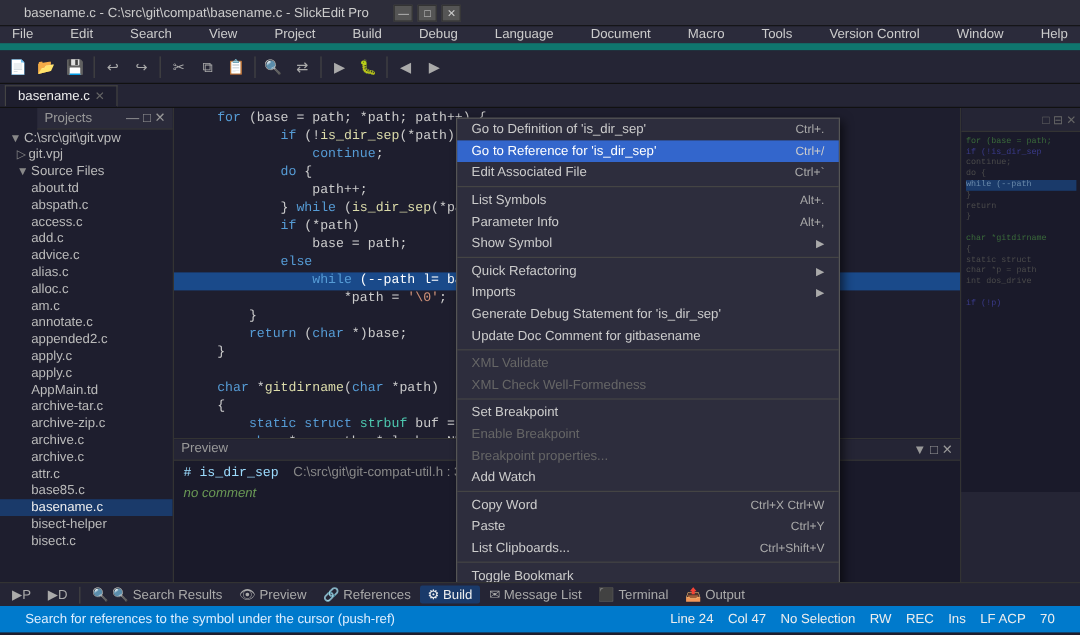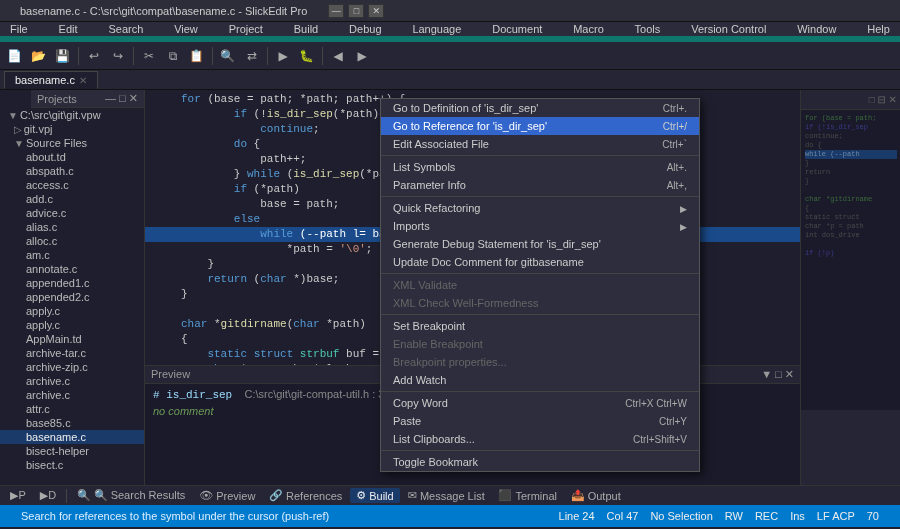--- a/index.html
+++ b/index.html
@@ -448,24 +448,20 @@
       <div class="tree-item indent2">
           <span></span>
           <span>am.c</span>
         </div>
       <div class="tree-item indent2">
           <span></span>
           <span>annotate.c</span>
         </div>
       <div class="tree-item indent2">
           <span></span>
-          <span>appended1.c</span>
-        </div>
-      <div class="tree-item indent2">
-          <span></span>
           <span>appended2.c</span>
         </div>
       <div class="tree-item indent2">
           <span></span>
           <span>apply.c</span>
         </div>
       <div class="tree-item indent2">
           <span></span>
           <span>apply.c</span>
         </div>
@@ -624,20 +620,24 @@
         <span class="shortcut">Ctrl+`</span>
       </div>
       <div class="ctx-sep"></div>
       <div class="ctx-item">
         <span>List Symbols</span>
         <span class="shortcut">Alt+.</span>
       </div>
       <div class="ctx-item">
         <span>Parameter Info</span>
         <span class="shortcut">Alt+,</span>
+      </div>
+      <div class="ctx-item">
+        <span>Show Symbol</span>
+        <span class="arrow ctx-submenu-indicator"></span>
       </div>
       <div class="ctx-sep"></div>
       <div class="ctx-item">
         <span>Quick Refactoring</span>
         <span class="arrow ctx-submenu-indicator"></span>
       </div>
       <div class="ctx-item">
         <span>Imports</span>
         <span class="arrow ctx-submenu-indicator"></span>
       </div>

